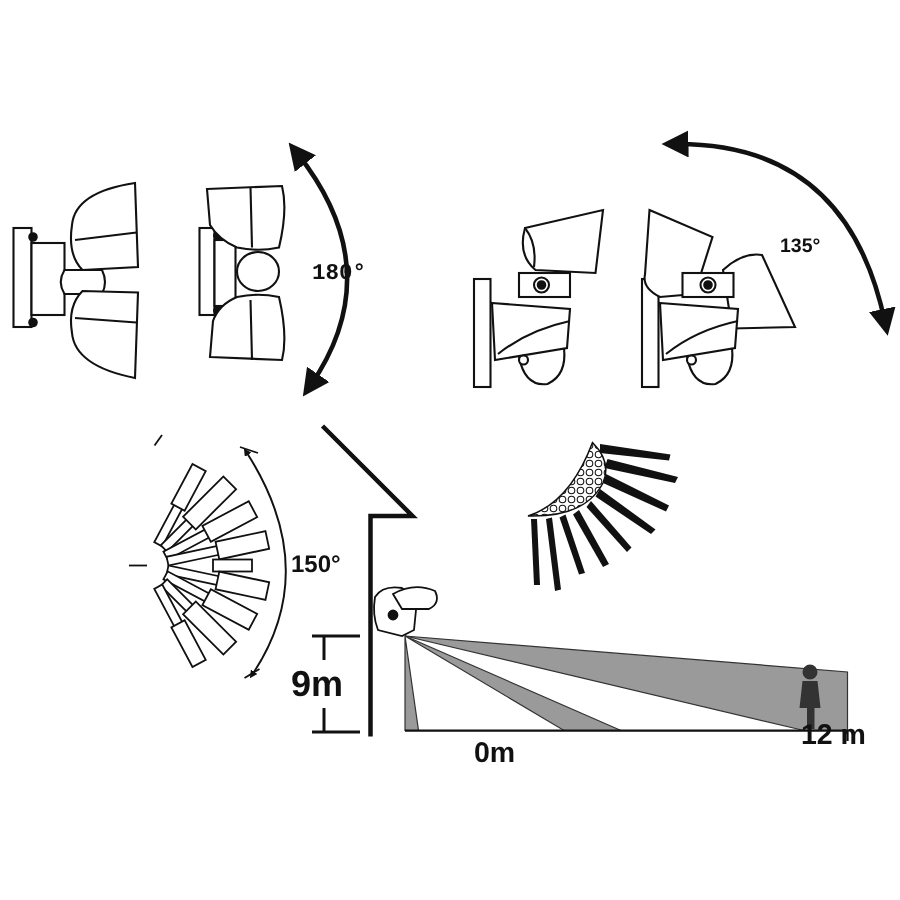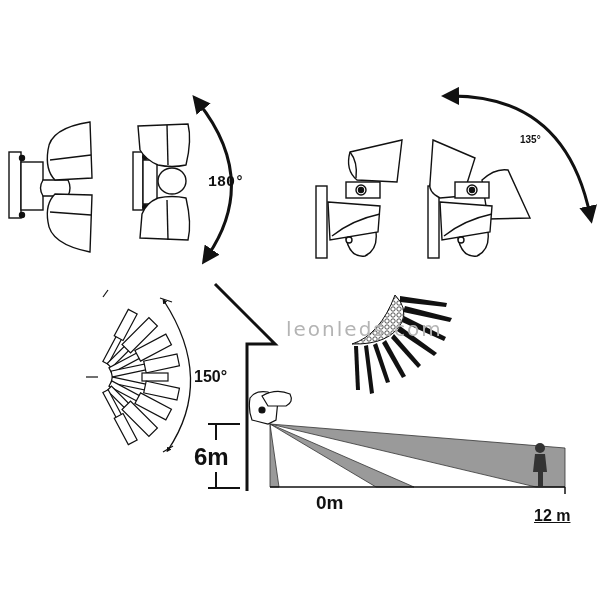--- a/index.html
+++ b/index.html
@@ -156,19 +156,18 @@
         <polygon points="394,334 421,365 418,368 391,338"></polygon>
         <polygon points="386,340 406,376 402,378 382,343"></polygon>
         <polygon points="377,343 390,382 386,383 373,345"></polygon>
         <polygon points="368,345 374,393 370,394 364,346"></polygon>
         <polygon points="358,346 360,390 356,390 354,346"></polygon>
       </g>
     </g>
   </svg>
 
   <div class="lbl" style="left:208px;top:174px;font-size:15px;font-family:Liberation Mono, monospace;">180°</div>
-  <div class="lbl" style="left:520px;top:134px;font-size:10px;">135°</div>
+  <div class="lbl" style="left:520px;top:156px;font-size:13px;">135°</div>
   <div class="lbl" style="left:194px;top:368px;font-size:16px;">150°</div>
-  <div class="lbl" style="left:194px;top:443px;font-size:24px;">6m</div>
+  <div class="lbl" style="left:194px;top:443px;font-size:24px;">9m</div>
   <div class="lbl" style="left:268px;top:492px;font-size:19px;margin-left:48px;">0m</div>
-  <div class="lbl" style="left:534px;top:507px;font-size:16px;text-decoration:underline;">12 m</div>
-  <div class="watermark" style="left:286px;top:317px;">leonleds.com</div>
+  <div class="lbl" style="left:534px;top:480px;font-size:19px;">12 m</div>
 </div>
 
 </body></html>

